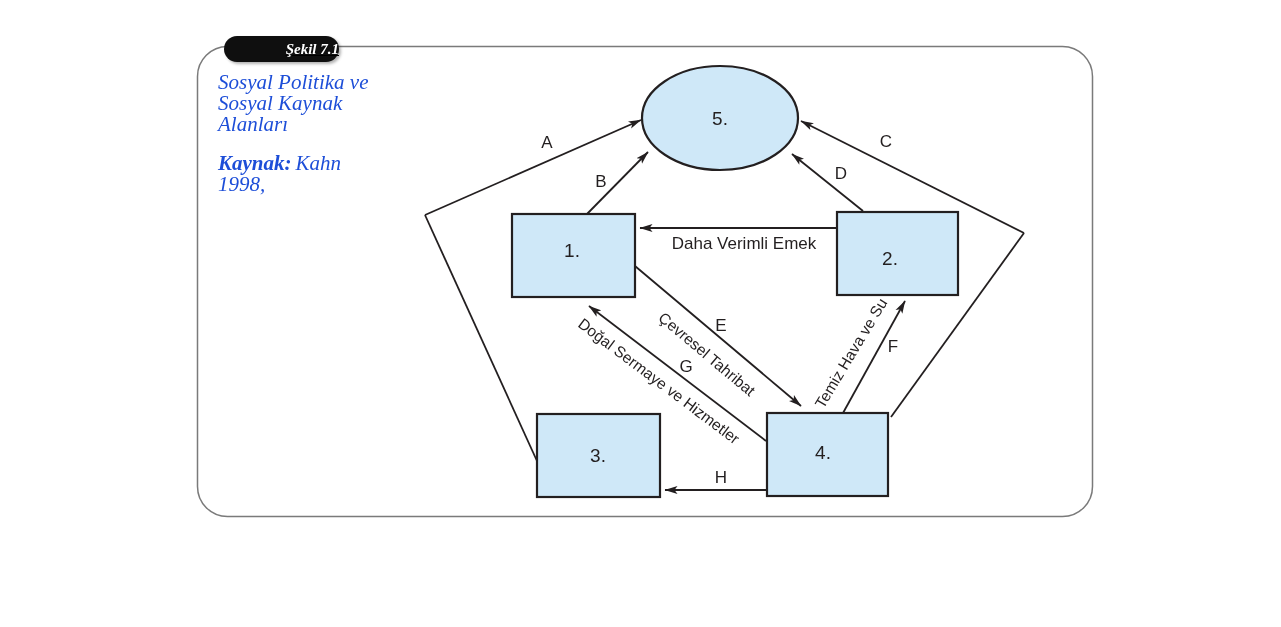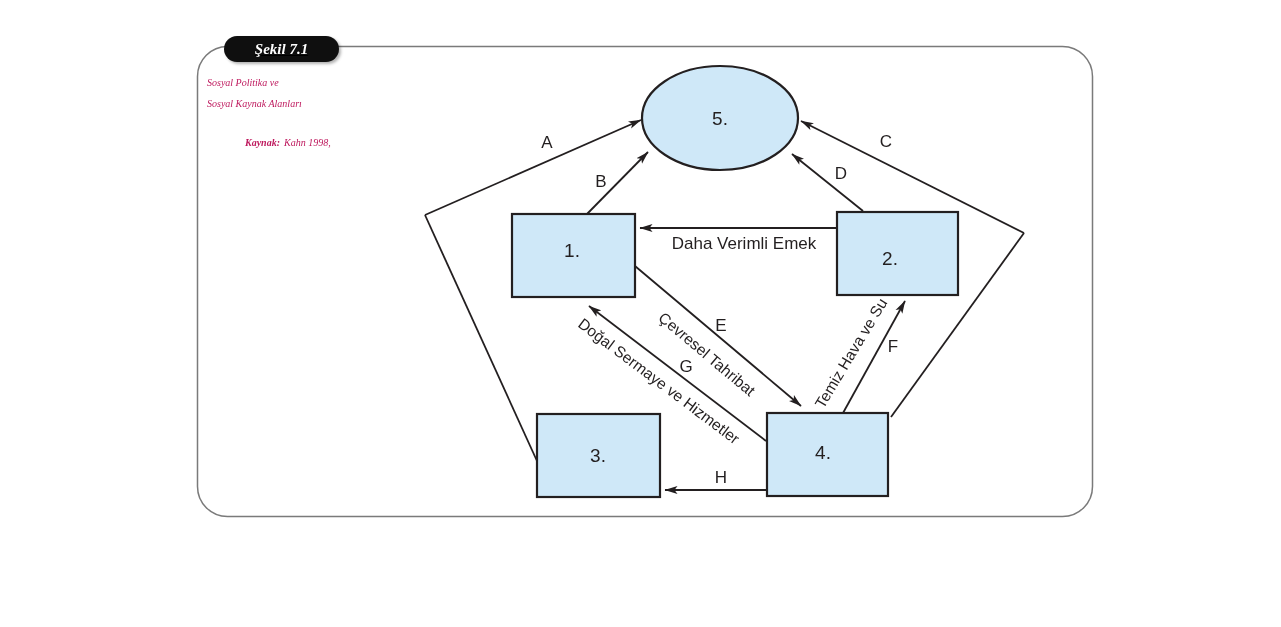--- a/index.html
+++ b/index.html
@@ -59,46 +59,45 @@
     position: absolute;
     left: 224px;
     top: 36px;
     width: 115px;
     height: 26px;
     background: #0f0f0f;
     border-radius: 13px;
     box-shadow: 2px 2px 3px rgba(0,0,0,0.30);
     display: flex;
     align-items: center;
-    justify-content: center;
+    justify-content: flex-end;
     z-index: 2;
     text-decoration: underline;
   }
   .badge span {
     font-family: "Liberation Serif", serif;
     font-style: italic;
     font-weight: bold;
     font-size: 15px;
     color: #ffffff;
   }
   .caption {
     position: absolute;
-    left: 207px;
+    left: 218px;
     top: 72px;
     width: 175px;
     font-family: "Liberation Serif", serif;
     font-style: italic;
-    font-size: 10px;
+    font-size: 21px;
     line-height: 21px;
-    color: #be185d;
+    color: #1d4ed8;
     z-index: 2;
   }
   .caption .source {
     margin-top: 18px;
-    margin-left: 38px;
   }
   .caption .src-label {
     font-weight: bold;
   }
   .caption .src-rest {
     margin-left: 4px;
   }
 </style>
 </head>
 <body>

